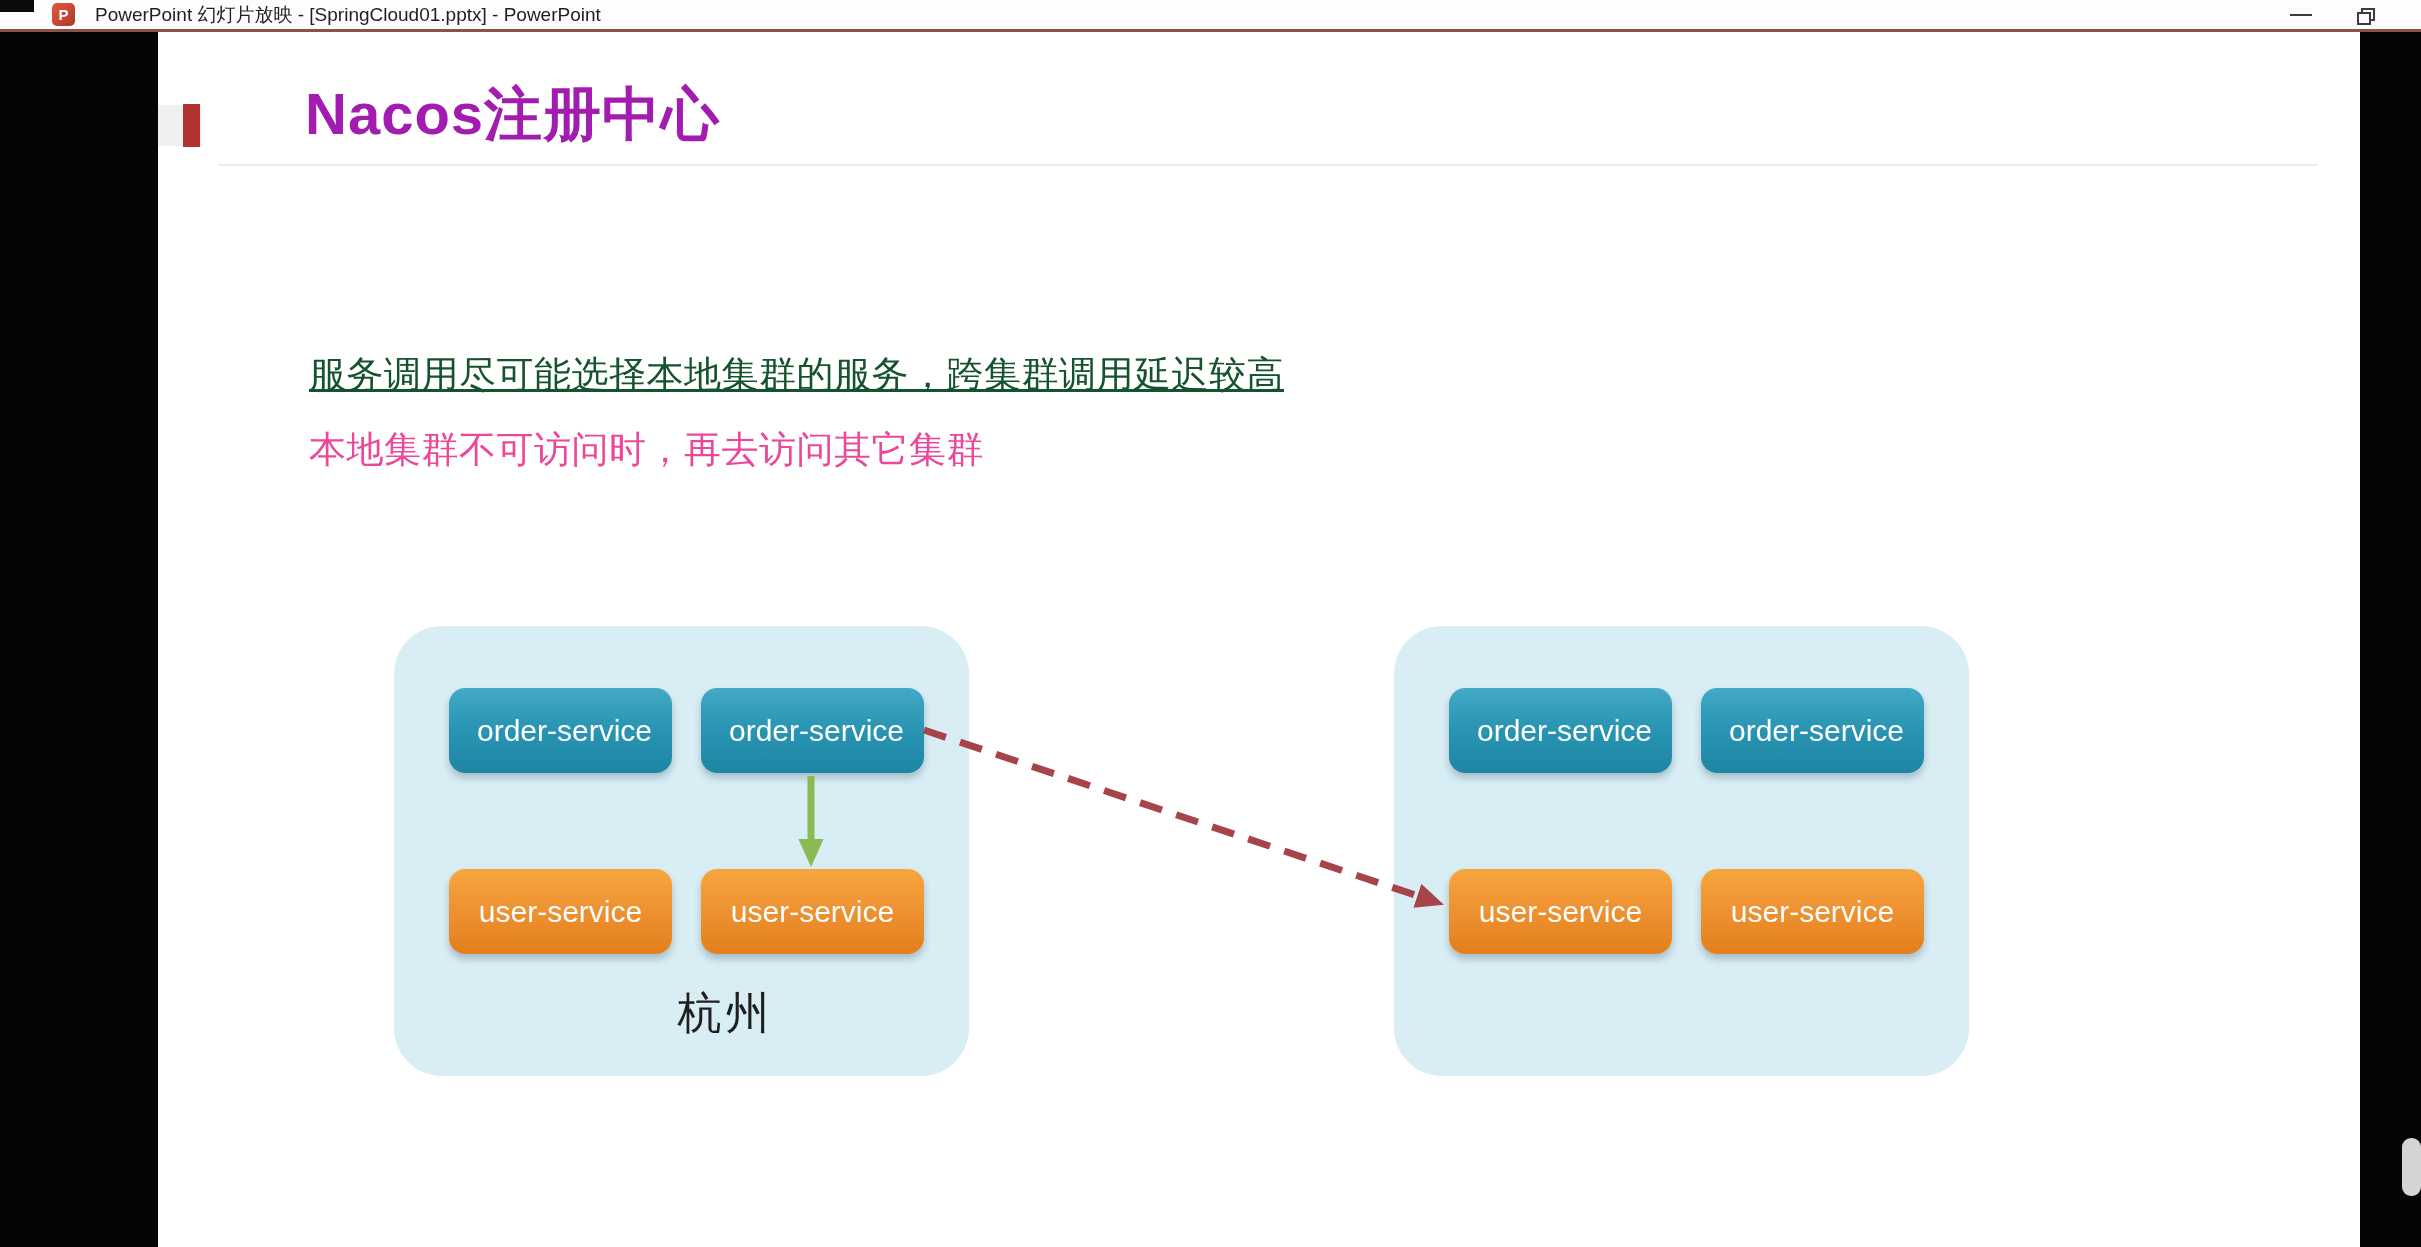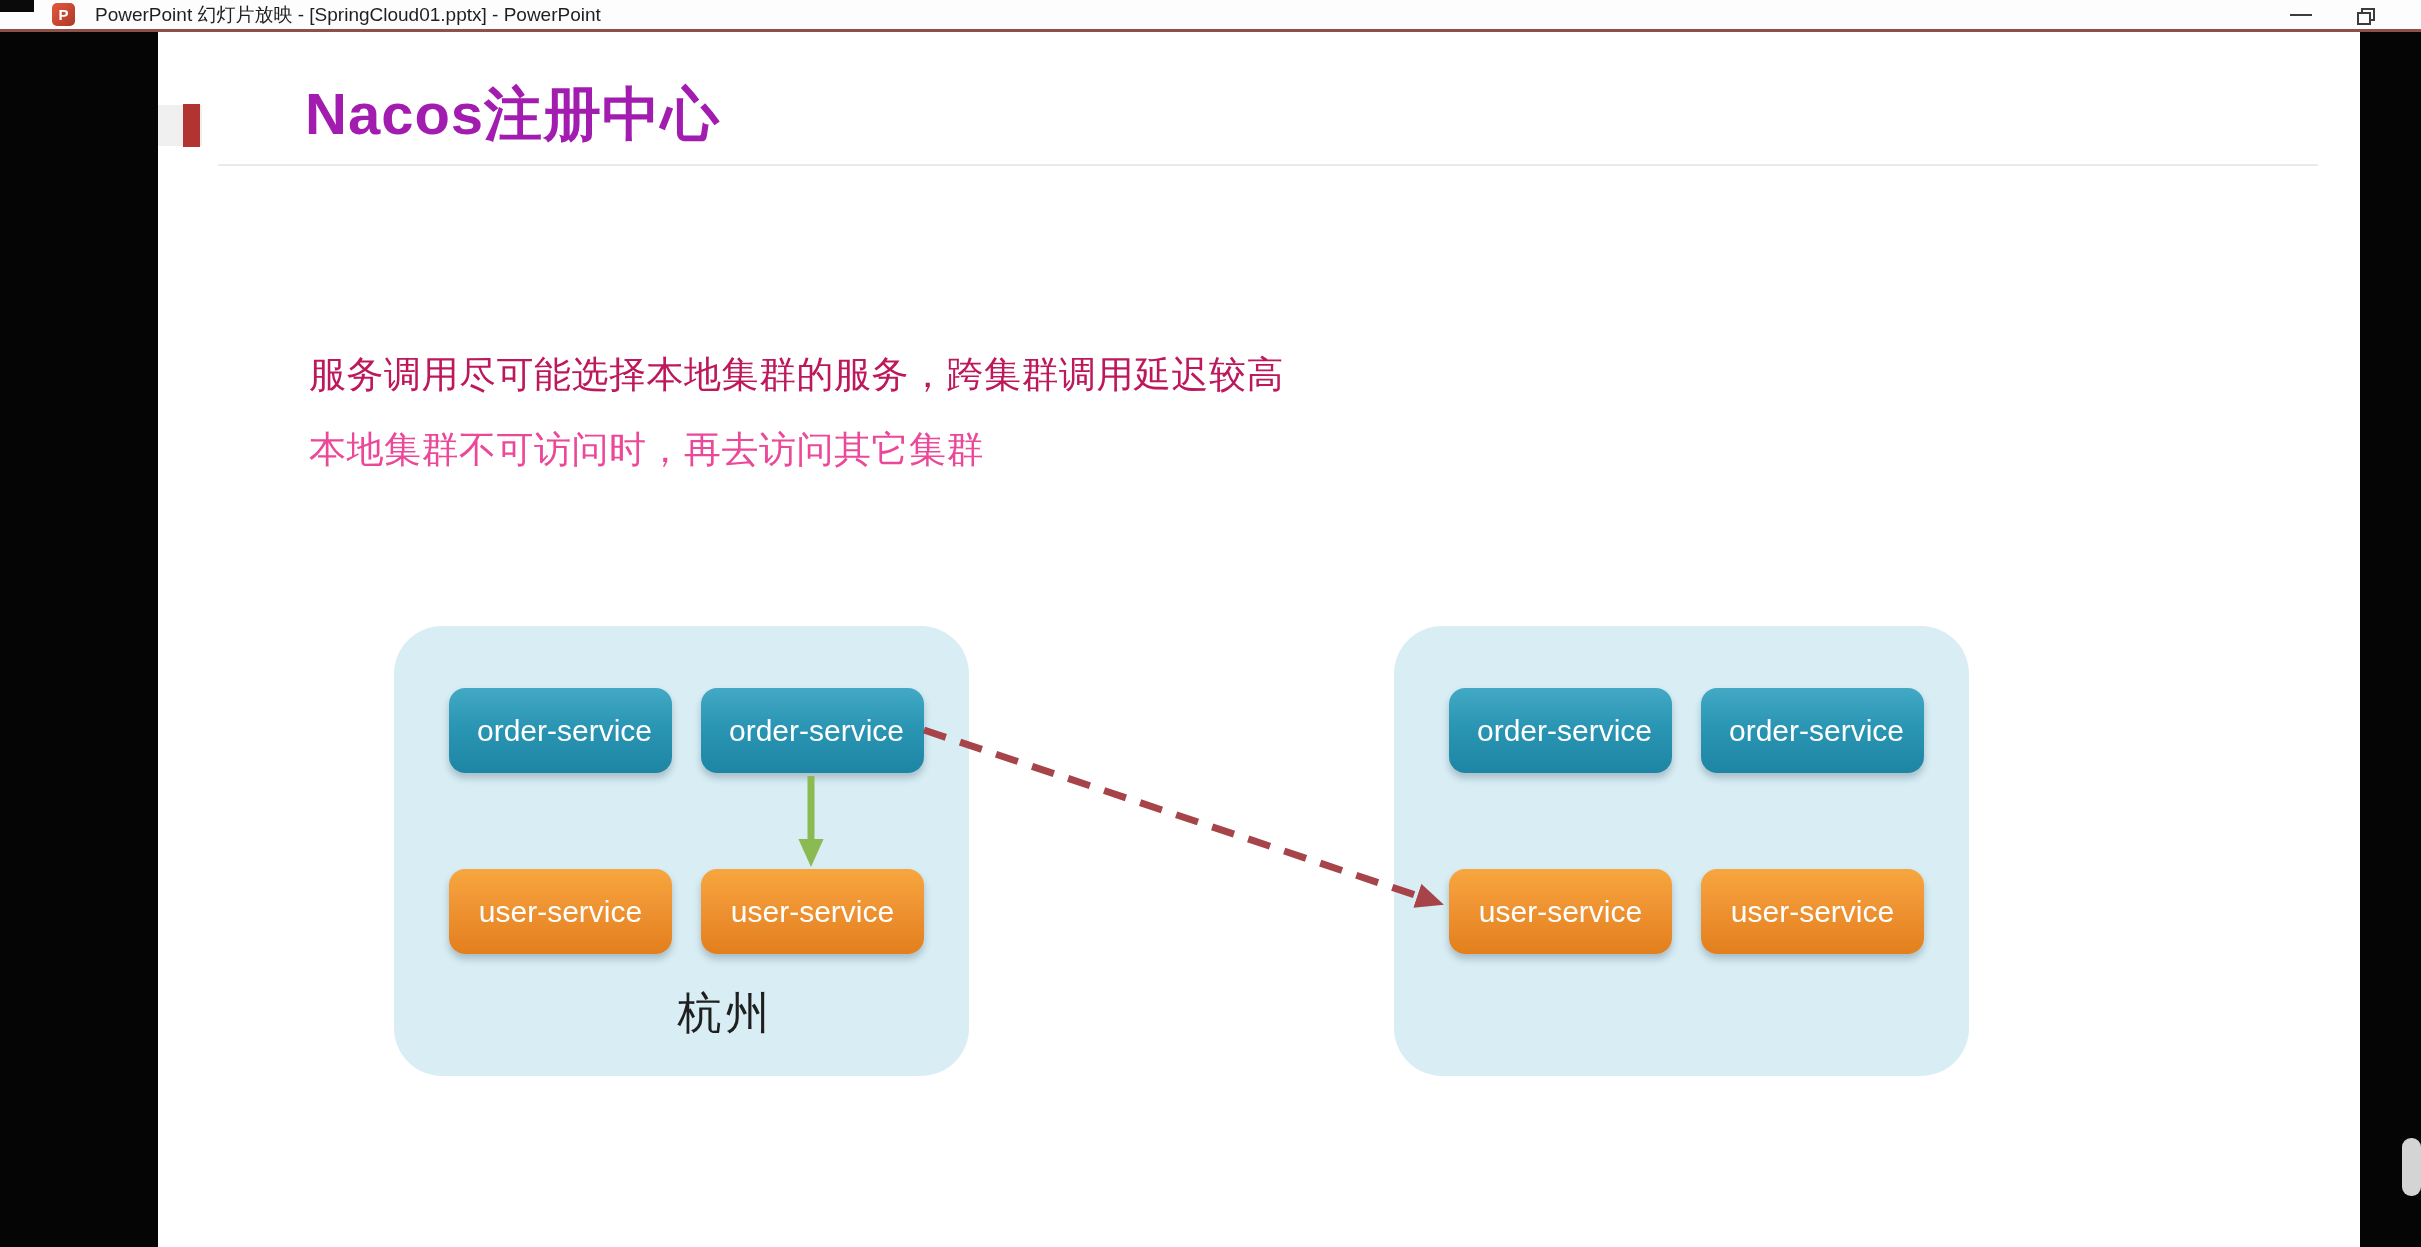--- a/index.html
+++ b/index.html
@@ -31,21 +31,21 @@
   .accent-red{position:absolute;left:25px;top:72px;width:17px;height:43px;background:#b23430;}
   .slide-title{position:absolute;left:147px;top:44px;font-size:58px;font-weight:700;color:#a21caf;letter-spacing:1px;}
   .title-rule{position:absolute;left:60px;top:132px;width:2100px;height:2px;background:#ebe9e9;}
 
   .logo{position:absolute;left:1920px;top:45px;width:310px;height:75px;}
   .logo svg{position:absolute;left:0;top:0;}
   .logo-name{position:absolute;left:72px;top:5px;font-size:31px;font-weight:700;color:#57585a;letter-spacing:3px;white-space:nowrap;}
   .logo-site{position:absolute;left:72px;top:42px;font-size:18px;font-weight:700;color:#c1282d;white-space:nowrap;}
 
   .heading{position:absolute;left:145px;top:194px;font-size:37px;font-weight:700;color:#323232;letter-spacing:1px;}
-  .body-line1{position:absolute;left:151px;top:318px;font-size:37px;color:#be185d;letter-spacing:0.5px;}
+  .body-line1{position:absolute;left:151px;top:318px;font-size:37px;color:#14532d;letter-spacing:0.5px;text-decoration:underline;}
   .body-line2{position:absolute;left:151px;top:393px;font-size:37px;color:#ec4899;letter-spacing:0.5px;}
 
   
   .cluster{position:absolute;width:575px;height:450px;border-radius:48px;background:#d8edf4;}
   .cluster.hz{left:236px;top:594px;}
   .cluster.sh{left:1236px;top:594px;}
   .svc{position:absolute;width:223px;height:85px;border-radius:16px;color:#fff;font-size:30px;
        display:flex;align-items:center;justify-content:center;
        box-shadow:0 5px 7px rgba(40,70,90,0.28);}
   .svc.teal{background:linear-gradient(180deg,#43a9c5 0%,#2a96b4 45%,#1e85a4 100%);padding-left:8px;}

